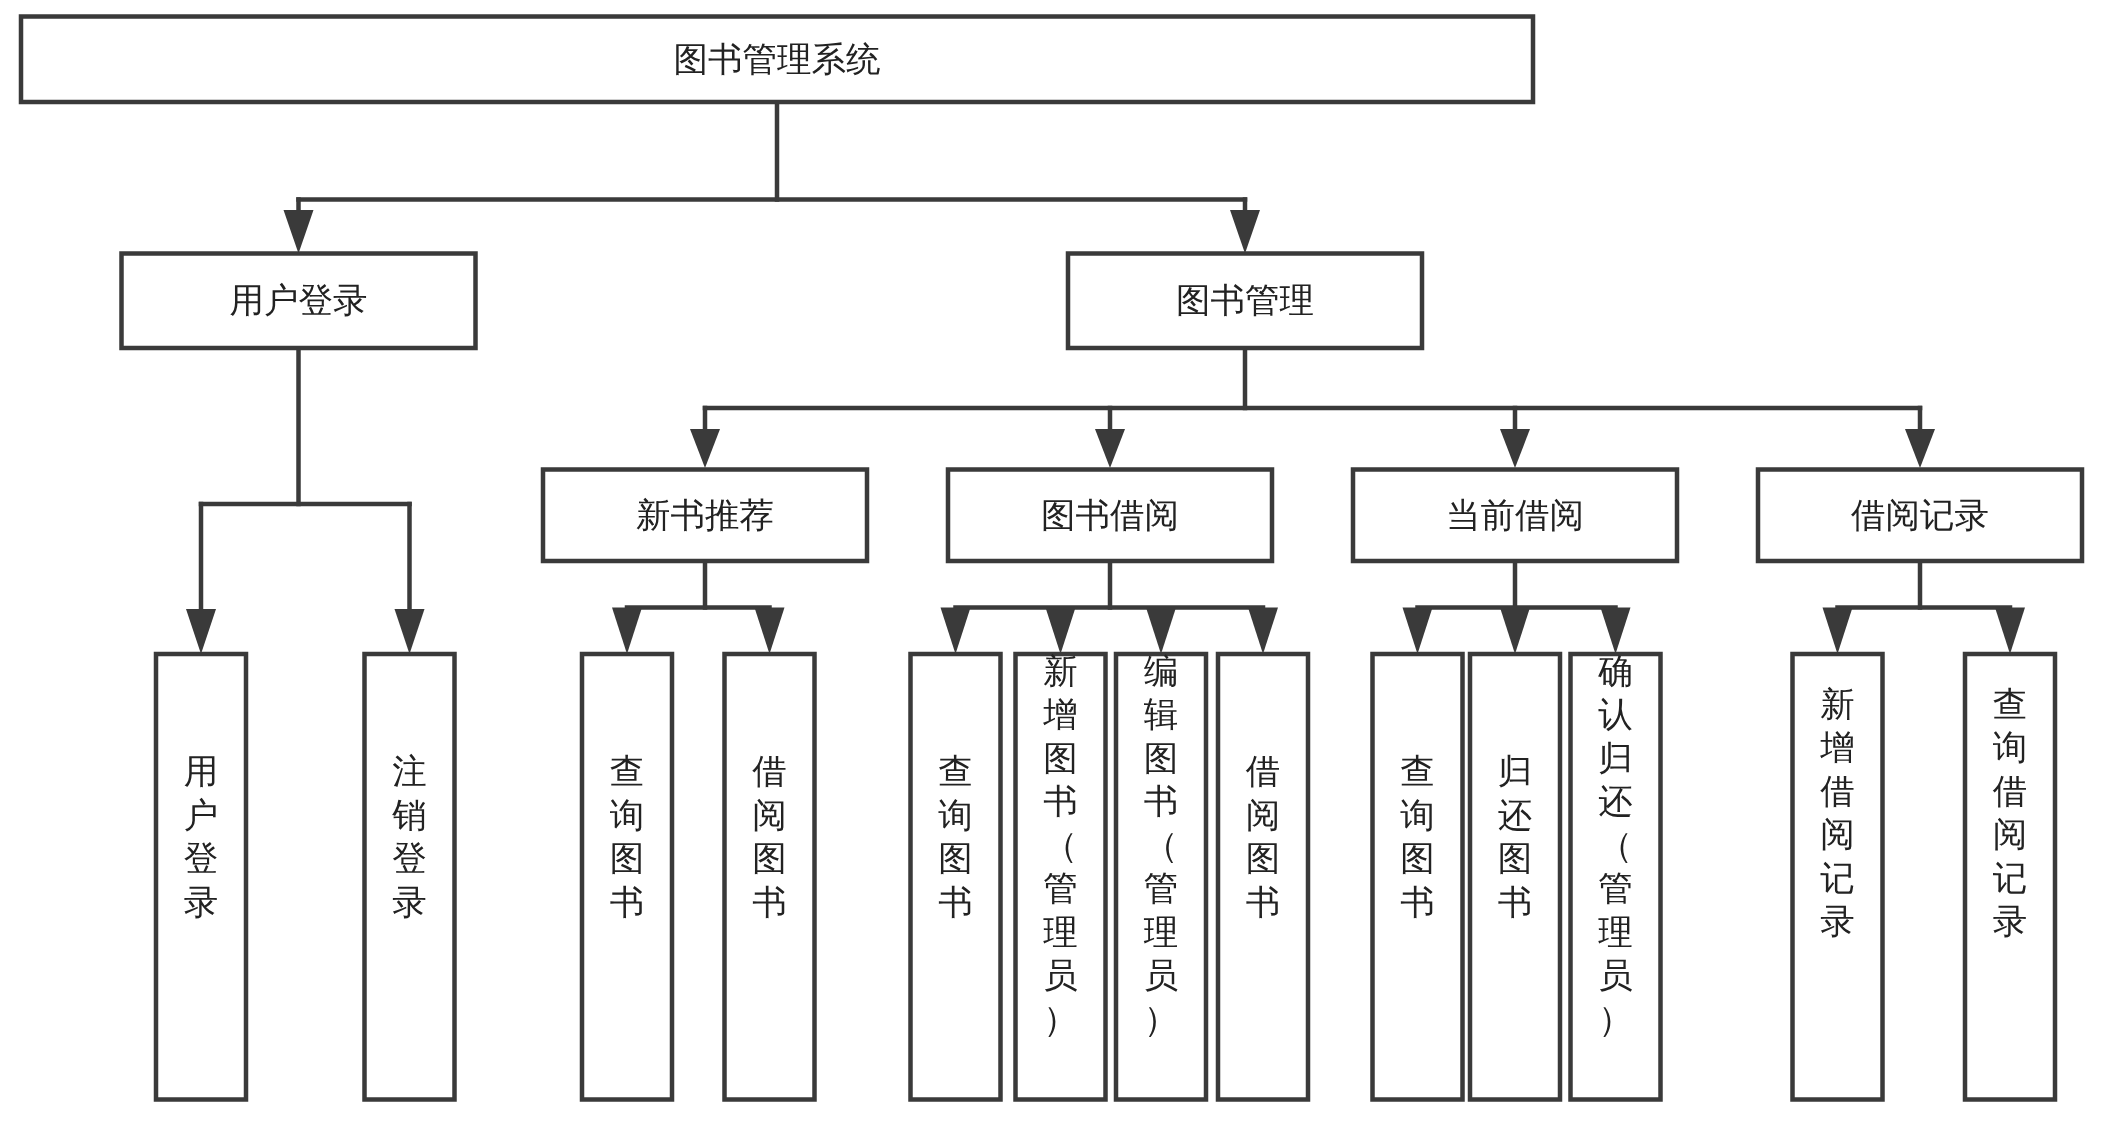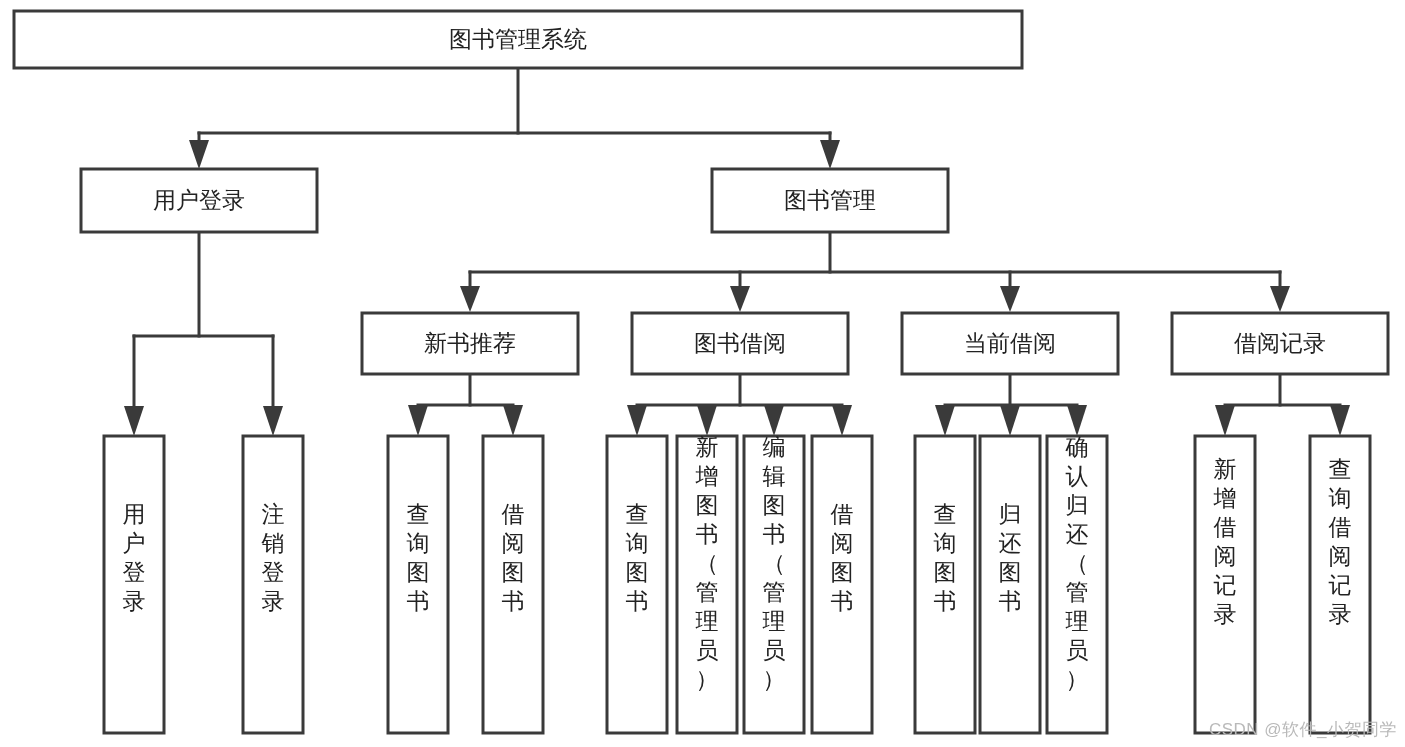--- a/index.html
+++ b/index.html
@@ -211,14 +211,13 @@
       <rect class="node-box" x="1195" y="436" width="60" height="297"></rect>
       <text class="node-label-v" x="1225" y="477"><tspan x="1225" dy="0">新</tspan><tspan x="1225" dy="29">增</tspan><tspan x="1225" dy="29">借</tspan><tspan x="1225" dy="29">阅</tspan><tspan x="1225" dy="29">记</tspan><tspan x="1225" dy="29">录</tspan></text>
     </g>
     <g>
       <rect class="node-box" x="1310" y="436" width="60" height="297"></rect>
       <text class="node-label-v" x="1340" y="477"><tspan x="1340" dy="0">查</tspan><tspan x="1340" dy="29">询</tspan><tspan x="1340" dy="29">借</tspan><tspan x="1340" dy="29">阅</tspan><tspan x="1340" dy="29">记</tspan><tspan x="1340" dy="29">录</tspan></text>
     </g>
 
   </svg>
 
-  <div class="watermark">CSDN @软件_小贺同学</div>
 </div>
 
 </body></html>

